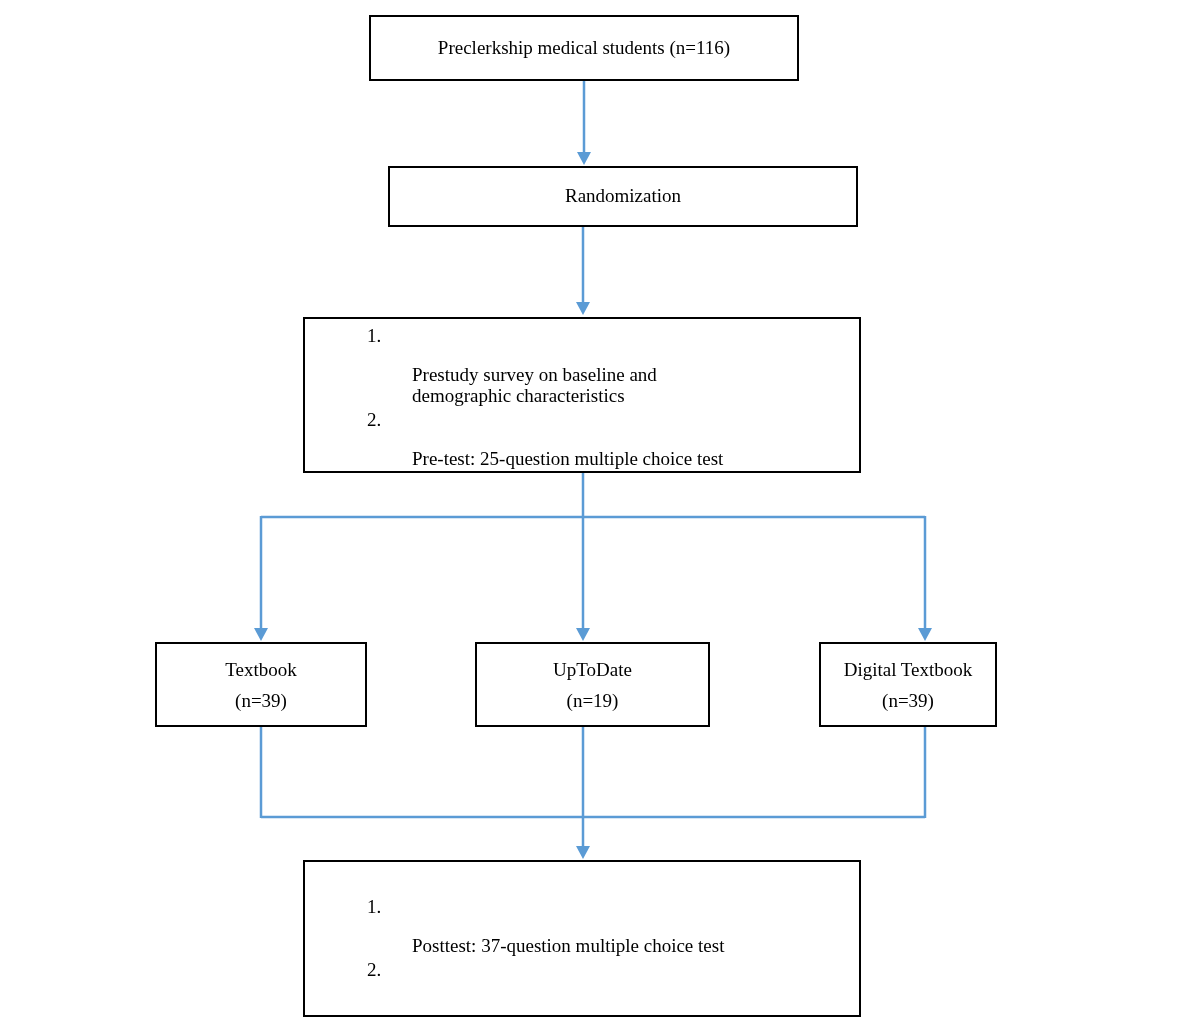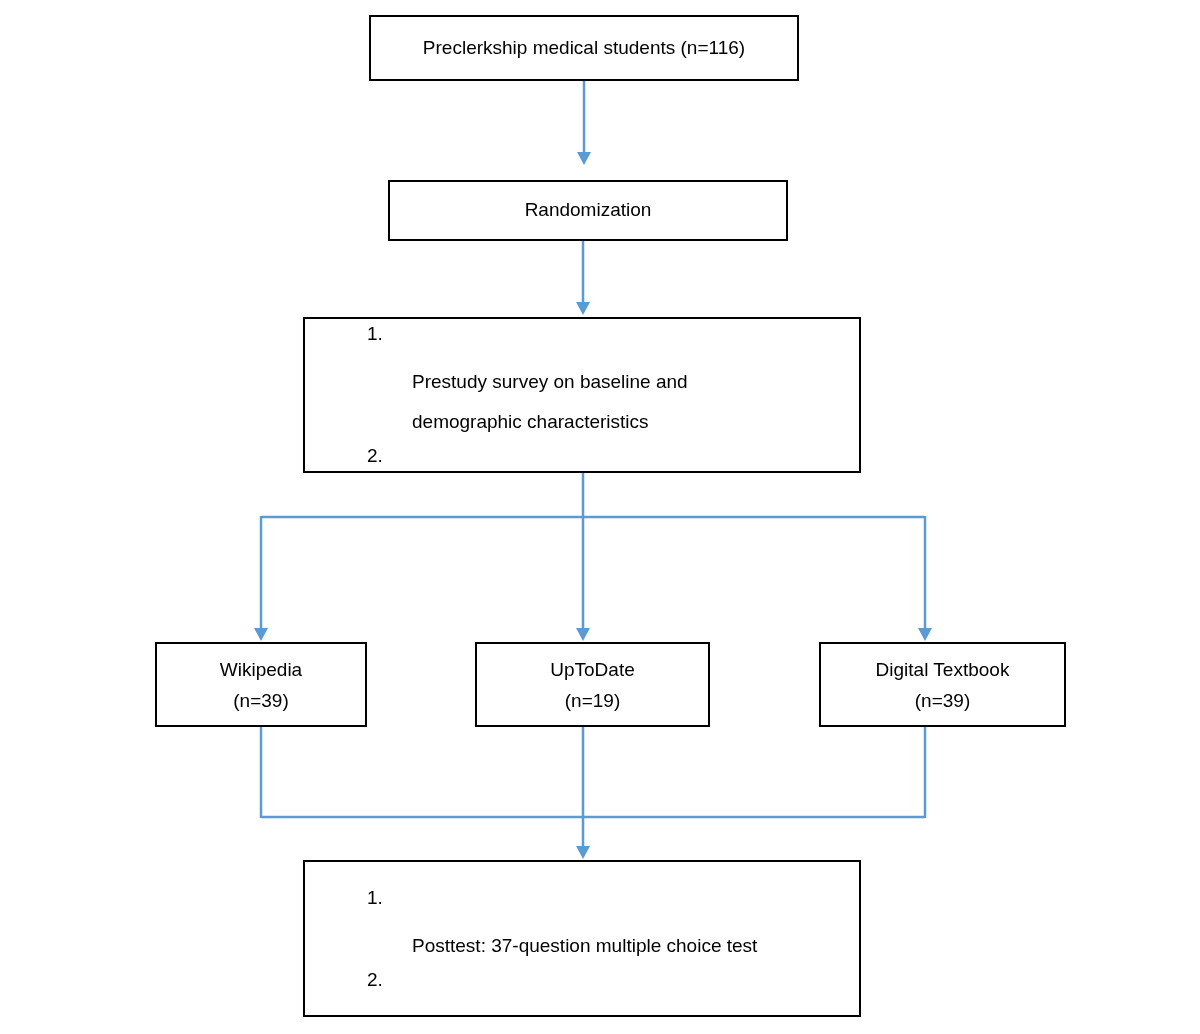--- a/index.html
+++ b/index.html
@@ -16,20 +16,21 @@
     background: var(--page-background);
     font-family: "Liberation Sans", "DejaVu Sans", sans-serif;
     color: var(--text);
   }
   .canvas {
     position: relative;
     width: 1200px;
     height: 1034px;
     background: var(--page-background);
     overflow: hidden;
+    font-family: Liberation Serif, serif;
   }
   svg.connectors {
     position: absolute;
     left: 0; top: 0;
     width: 1200px;
     height: 1034px;
   }
   svg.connectors line {
     stroke: var(--connector);
     stroke-width: 2.5;
@@ -59,21 +60,21 @@
   .list-row {
     display: flex;
     align-items: flex-start;
   }
   .list-row .num {
     flex: 0 0 45px;
     line-height: 28px;
   }
   .list-row .txt {
     white-space: pre-line;
-    line-height: 40px;
+    line-height: 21px;
     margin-top: 42px;
   }
 </style>
 </head>
 <body>
 
 <div class="canvas">
 
   <svg class="connectors" viewBox="0 0 1200 1034" aria-hidden="true">
     <g>
@@ -101,48 +102,49 @@
       <line x1="261" y1="817" x2="925" y2="817"></line>
       <line x1="583" y1="817" x2="583" y2="848"></line>
       <polygon points="576,846 590,846 583,859"></polygon>
     </g>
   </svg>
 
   <div class="box center-text" style="left:369px; top:15px; width:430px; height:66px;">
     <span>Preclerkship medical students (n=116)</span>
   </div>
 
-  <div class="box center-text" style="left:388px; top:180px; width:400px; height:61px;">
+  <div class="box center-text" style="left:388px; top:166px; width:470px; height:61px;">
     <span>Randomization</span>
   </div>
 
   <div class="box list-box" style="left:303px; top:317px; width:558px; height:156px;">
     <div class="list">
       <div class="list-row">
         <span class="num">1.</span>
         <span class="txt">Prestudy survey on baseline and
 demographic characteristics</span>
       </div>
       <div class="list-row">
         <span class="num">2.</span>
+        <span class="txt">Pre-test: 25-question multiple choice test</span>
       </div>
     </div>
   </div>
 
   <div class="box center-text arm-box" style="left:155px; top:642px; width:212px; height:85px;">
-    <span>Wikipedia</span>
+    <span>Textbook</span>
     <span>(n=39)</span>
   </div>
 
   <div class="box center-text arm-box" style="left:475px; top:642px; width:235px; height:85px;">
     <span>UpToDate</span>
     <span>(n=19)</span>
   </div>
 
-  <div class="box center-text arm-box" style="left:819px; top:642px; width:247px; height:85px;">
+  <div class="box center-text arm-box" style="left:819px; top:642px; width:178px; height:85px;">
     <span>Digital Textbook</span>
     <span>(n=39)</span>
   </div>
 
   <div class="box list-box" style="left:303px; top:860px; width:558px; height:157px;">
     <div class="list">
       <div class="list-row">
         <span class="num">1.</span>
         <span class="txt">Posttest: 37-question multiple choice test</span>
       </div>

